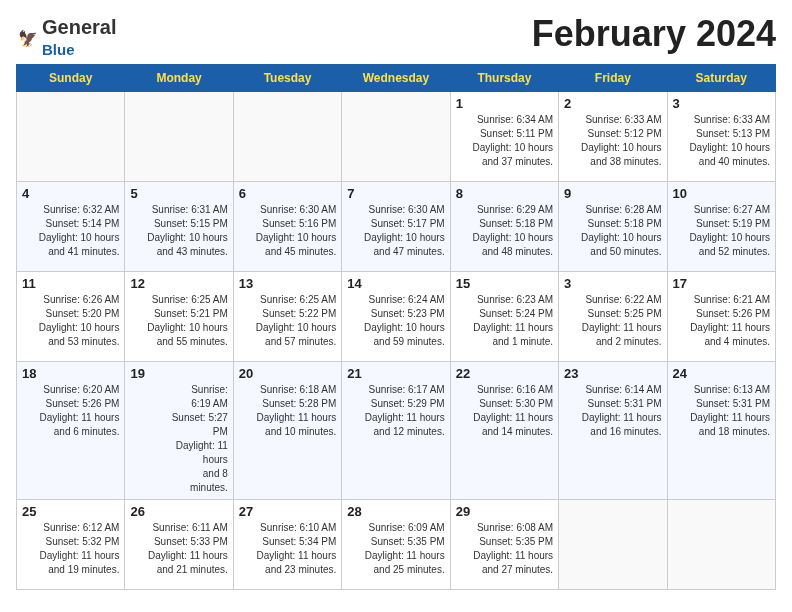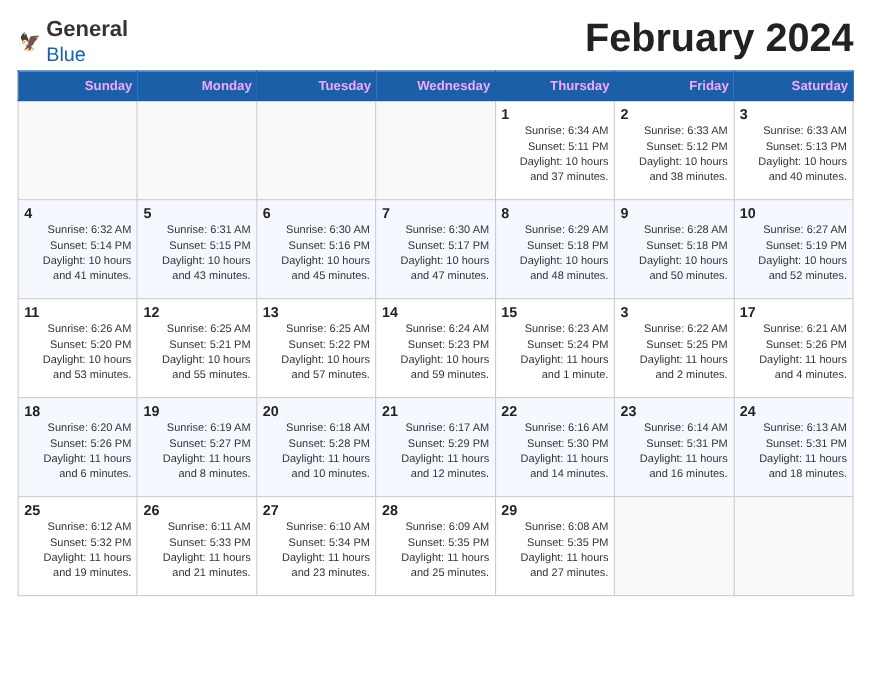--- a/index.html
+++ b/index.html
@@ -17,21 +17,21 @@
       margin-bottom: 4px;
     }
     .logo {
       display: flex;
       align-items: center;
       font-size: 18px;
       font-weight: bold;
       color: #1a5fa8;
     }
     .logo-text-general { color: #333; font-size: 20px; font-weight: bold; }
-    .logo-text-blue { color: #1a5fa8; font-size: 18px; font-weight: normal; }
+    .logo-text-blue { color: #1a5fa8; font-size: 15px; font-weight: bold; }
     .logo-bird {
       width: 24px;
       height: 24px;
       margin-left: 2px;
     }
     .month-title {
       font-size: 36px;
       font-weight: bold;
       color: #222;
       line-height: 1;
@@ -42,25 +42,25 @@
       color: #444;
       margin-bottom: 8px;
     }
     table {
       width: 100%;
       border-collapse: collapse;
       table-layout: fixed;
     }
     thead tr th {
       background-color: #1a5fa8;
-      color: #f0abfc;
+      color: #fde047;
       font-size: 12px;
       font-weight: bold;
       padding: 6px 4px;
-      text-align: right;
+      text-align: center;
       border: 1px solid #1a5fa8;
     }
     tbody tr td {
       border: 1px solid #ccc;
       vertical-align: top;
       padding: 4px 5px;
       height: 90px;
       font-size: 10px;
       color: #333;
       background: #fff;
@@ -248,21 +248,21 @@
         <tr>
           <td>
             <div class="day-number">18</div>
             <div class="day-info" style="white-space: pre-line;">Sunrise: 6:20 AM
 Sunset: 5:26 PM
 Daylight: 11 hours
 and 6 minutes.</div>
           </td>
           <td>
             <div class="day-number">19</div>
-            <div class="day-info" style="white-space: pre-line;">Sunrise: 6:19 AM
+            <div class="day-info" style="white-space: pre-line; margin-left: 40px;">Sunrise: 6:19 AM
 Sunset: 5:27 PM
 Daylight: 11 hours
 and 8 minutes.</div>
           </td>
           <td>
             <div class="day-number">20</div>
             <div class="day-info" style="white-space: pre-line;">Sunrise: 6:18 AM
 Sunset: 5:28 PM
 Daylight: 11 hours
 and 10 minutes.</div>

